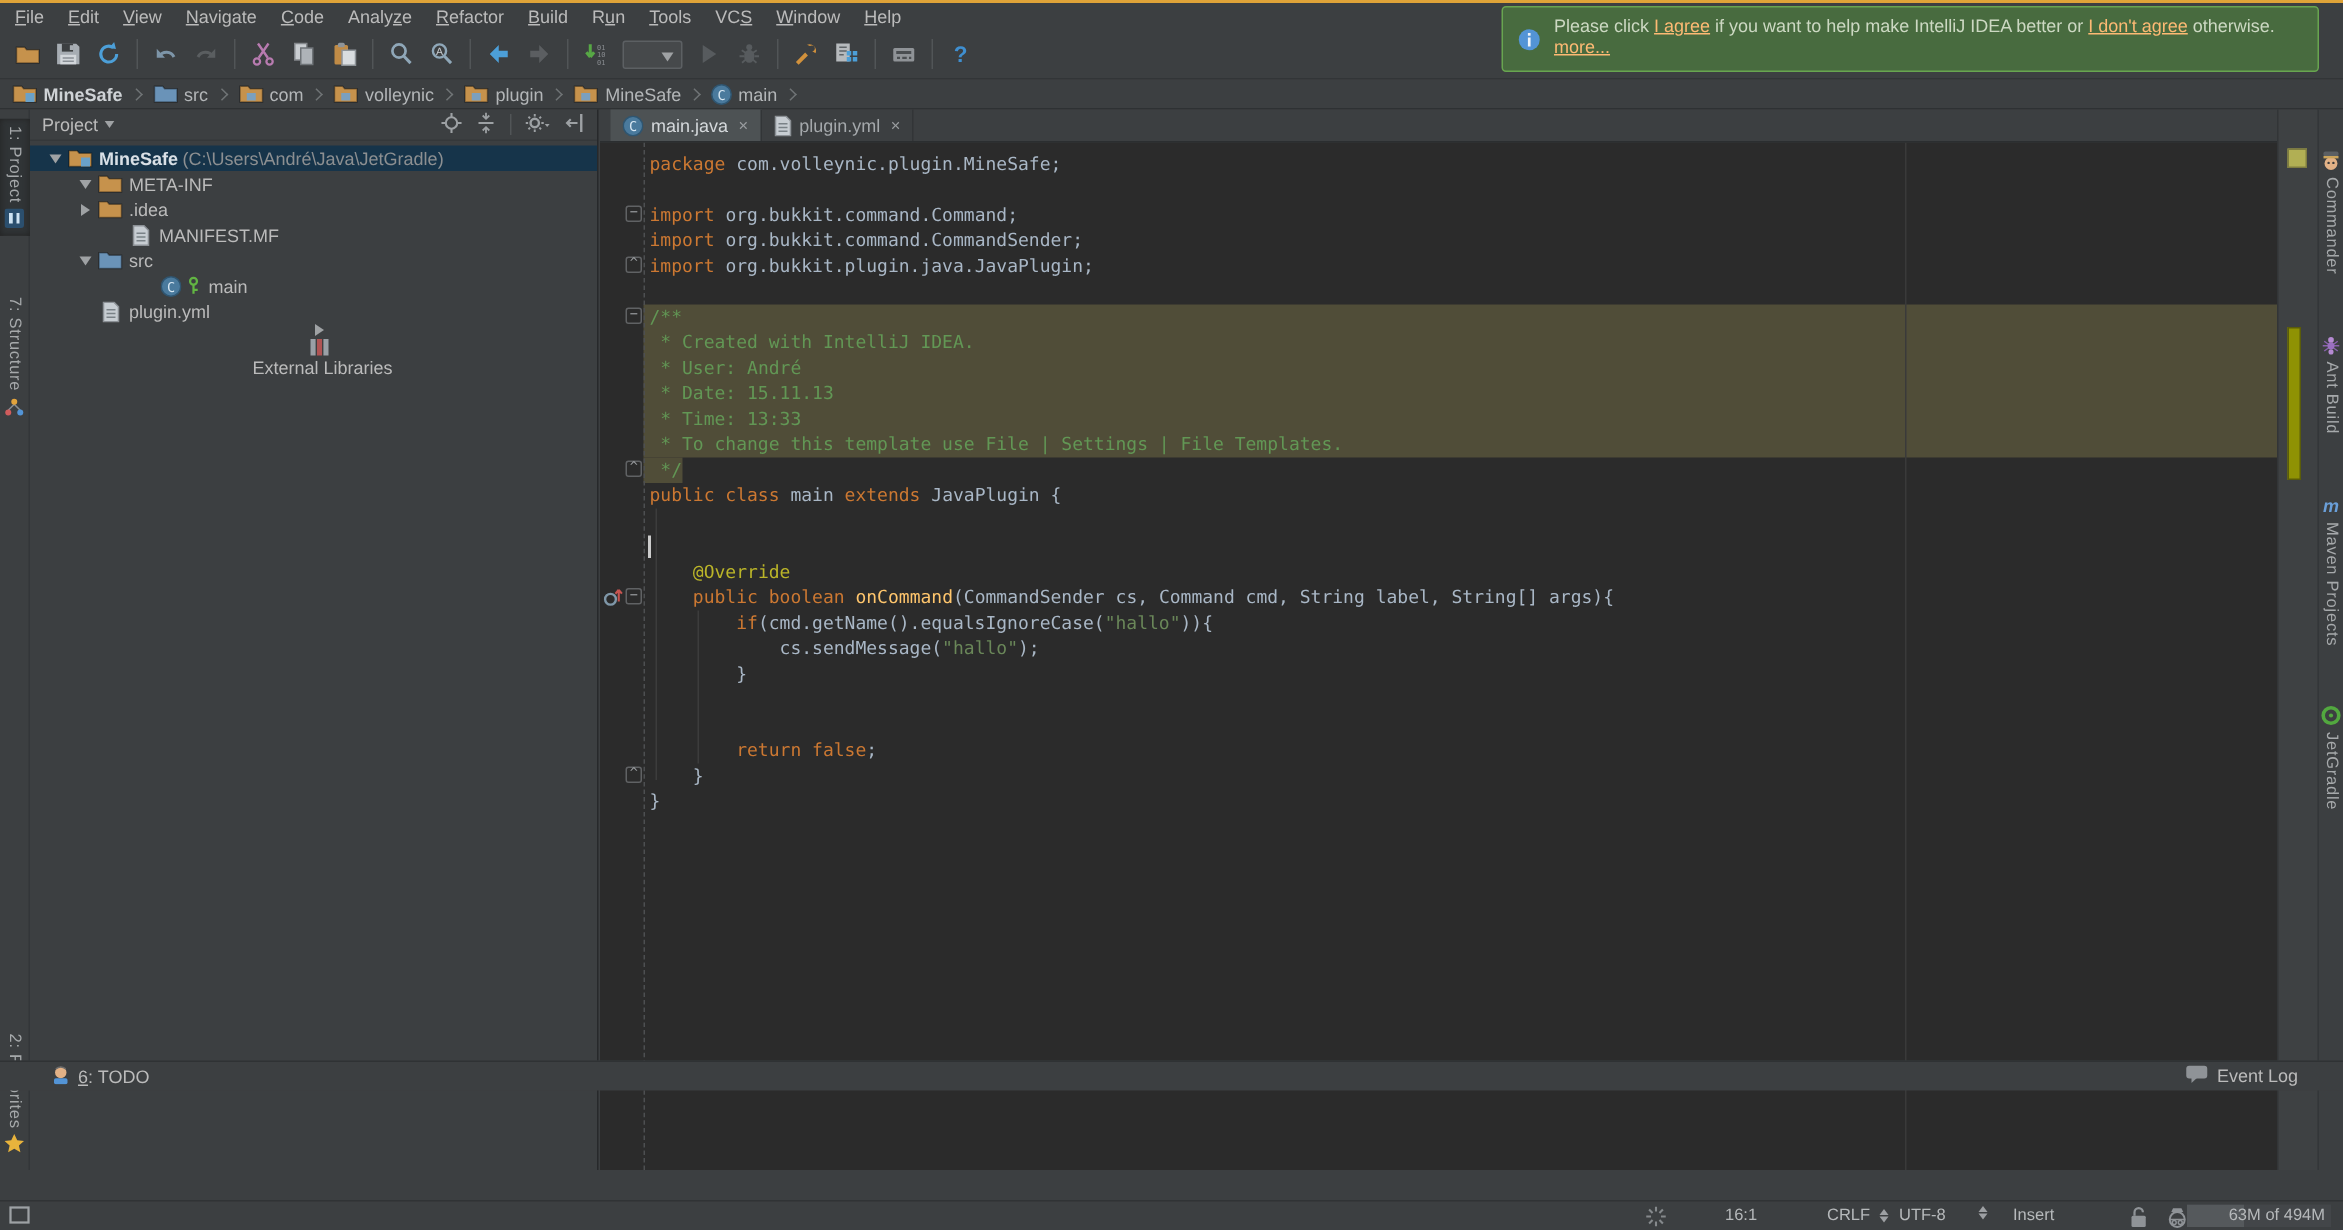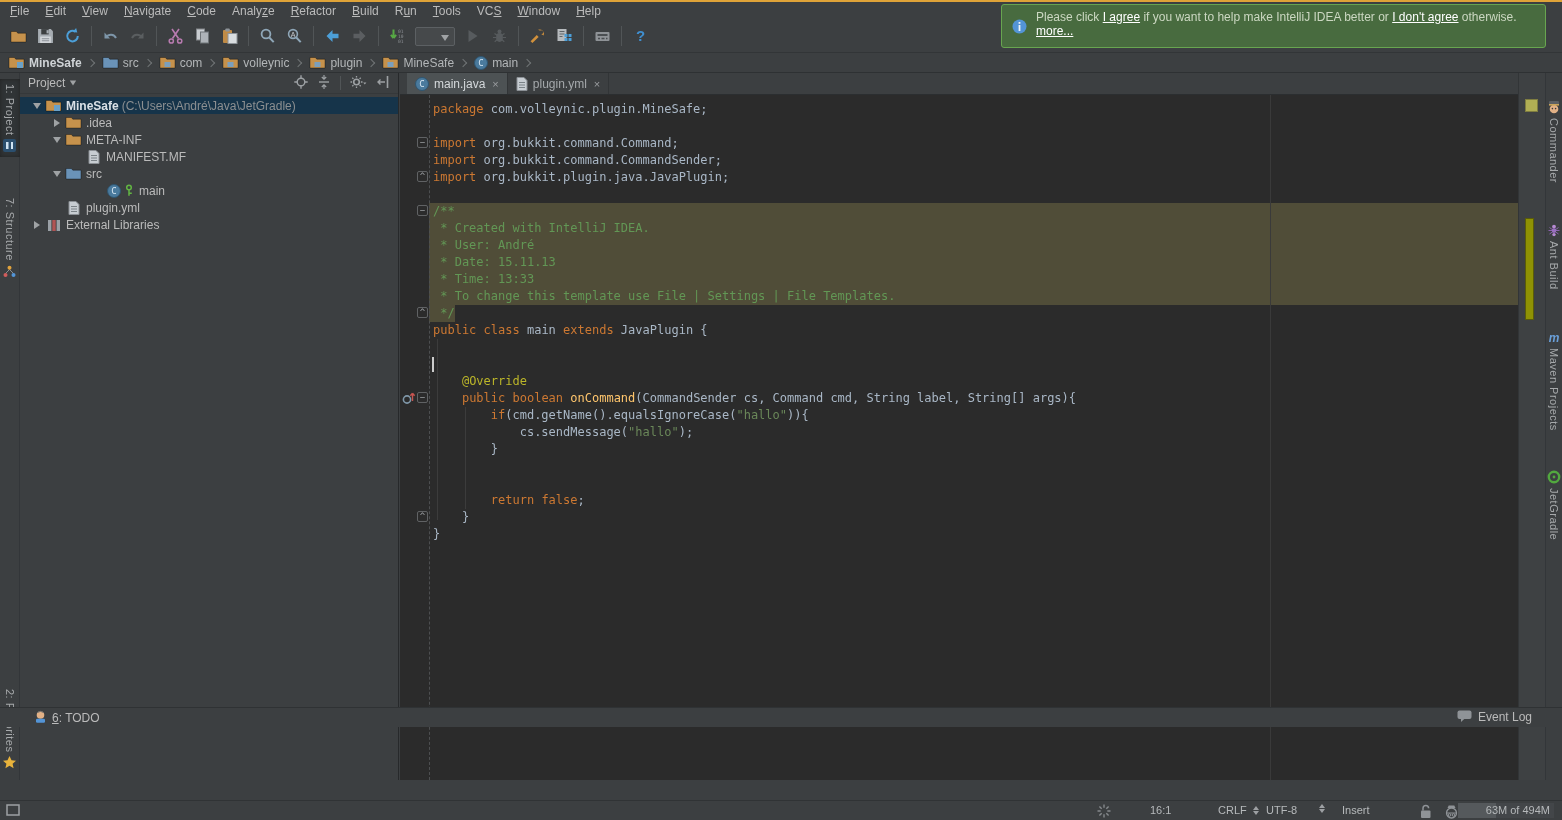--- a/index.html
+++ b/index.html
@@ -21,21 +21,21 @@
   .tb-combo .tri-d { position:absolute; right:5px; top:7px; }
   #nav-bar { position:absolute; left:0; top:53px; width:1562px; height:20px; display:flex; align-items:center; padding-left:8px; background:#3c3f41; border-bottom:1px solid #2e3133; color:#b3b6b8; }
   .crumb { display:flex; align-items:center; gap:4px; }
   .crumb.bold { font-weight:bold; color:#cfd3d6; }
   .crumb-sep { width:6px; height:6px; border-top:1px solid #707476; border-right:1px solid #707476; transform:rotate(45deg); margin:0 8px 0 6px; }
   
   #banner { position:absolute; left:1001px; top:4px; width:545px; height:44px; background:#486b3f; border:1px solid #68a550; border-radius:3px; padding:5px 10px 5px 34px; z-index:40; }
   #banner .b-icon { position:absolute; left:10px; top:14px; }
   #banner .b-title { font-weight:bold; color:#e2ecd8; margin-bottom:2px; }
   #banner .b-body { color:#ccd8c2; }
-  #banner a { color:#ffffff; text-decoration:underline; cursor:pointer; }
+  #banner a { color:#fdba74; text-decoration:underline; cursor:pointer; }
   
   #main { position:absolute; left:0; top:73px; width:1562px; height:707px; }
   #left-stripe { position:absolute; left:0; top:0; bottom:0; width:20px; background:#3c3f41; border-right:1px solid #333639; display:flex; flex-direction:column; align-items:center; }
   .vlabel { writing-mode:vertical-lr; font-size:11px; color:#a6a9ab; letter-spacing:.5px; }
   .stripe-btn { display:flex; flex-direction:column; align-items:center; gap:4px; padding:5px 0; width:20px; }
   .stripe-btn.active { background:#303436; box-shadow:inset 0 0 4px #222; }
   #left-stripe .spacer { flex:1; }
   
   #project-panel { position:absolute; left:20px; top:0; width:379px; height:100%; background:#3c3f41; border-right:1px solid #27292b; }
   #pp-header { height:21px; display:flex; align-items:center; gap:4px; padding:0 8px; border-bottom:1px solid #35383a; }
@@ -437,43 +437,43 @@
                 <path d="M1 2.5h5.4l1.4 1.7h8.2V13H1z" fill="#c6924c" stroke="rgba(0,0,0,.35)"></path>
                 <rect x="9" y="7" width="6" height="6" fill="#6aa1c8"></rect>
               </svg>
             </span>
           </span>
           <span class="name">MineSafe</span>
           <span class="path"> (C:\Users\André\Java\JetGradle)</span>
         </div>
         <div class="tree-row" style="padding-left: 28px;">
           <span class="arrow-slot">
-            <span class="tri-r"></span>
+            <span class="tri-d"></span>
           </span>
           <span class="icon-slot">
             <span style="display: inline-flex; align-items: center;">
               <svg width="17" height="15" viewBox="0 0 17 15">
                 <path d="M1 2.5h5.4l1.4 1.7h8.2V13H1z" fill="#c6924c" stroke="rgba(0,0,0,.35)"></path>
               </svg>
             </span>
           </span>
-          <span class="name">.idea</span>
+          <span class="name">META-INF</span>
         </div>
         <div class="tree-row" style="padding-left: 28px;">
           <span class="arrow-slot">
-            <span class="tri-d"></span>
+            <span class="tri-r"></span>
           </span>
           <span class="icon-slot">
             <span style="display: inline-flex; align-items: center;">
               <svg width="17" height="15" viewBox="0 0 17 15">
                 <path d="M1 2.5h5.4l1.4 1.7h8.2V13H1z" fill="#c6924c" stroke="rgba(0,0,0,.35)"></path>
               </svg>
             </span>
           </span>
-          <span class="name">META-INF</span>
+          <span class="name">.idea</span>
         </div>
         <div class="tree-row" style="padding-left: 48px;">
           <span class="arrow-slot"></span>
           <span class="icon-slot">
             <span style="display: inline-flex; align-items: center;">
               <svg width="12" height="14" viewBox="0 0 12 14">
                 <path d="M1 .5h7l3 3V13.5H1z" fill="#c7cdd2" stroke="#8b9095"></path>
                 <path d="M3 5.5h6M3 8h6M3 10.5h6" stroke="#7a8287"></path>
               </svg>
             </span>
@@ -518,21 +518,21 @@
           <span class="icon-slot">
             <span style="display: inline-flex; align-items: center;">
               <svg width="12" height="14" viewBox="0 0 12 14">
                 <path d="M1 .5h7l3 3V13.5H1z" fill="#c7cdd2" stroke="#8b9095"></path>
                 <path d="M3 5.5h6M3 8h6M3 10.5h6" stroke="#7a8287"></path>
               </svg>
             </span>
           </span>
           <span class="name">plugin.yml</span>
         </div>
-        <div class="tree-row" style="padding-left: 8px;">
+        <div class="tree-row" style="padding-left: 8px; flex-direction: column;">
           <span class="arrow-slot">
             <span class="tri-r"></span>
           </span>
           <span class="icon-slot">
             <span style="display: inline-flex; align-items: center;">
               <svg width="14" height="14" viewBox="0 0 14 14">
                 <rect x="1" y="2" width="3.4" height="11" fill="#9aa0a6"></rect>
                 <rect x="5.3" y="2" width="3.4" height="11" fill="#b05454"></rect>
                 <rect x="9.6" y="2" width="3.4" height="11" fill="#9aa0a6"></rect>
               </svg>

